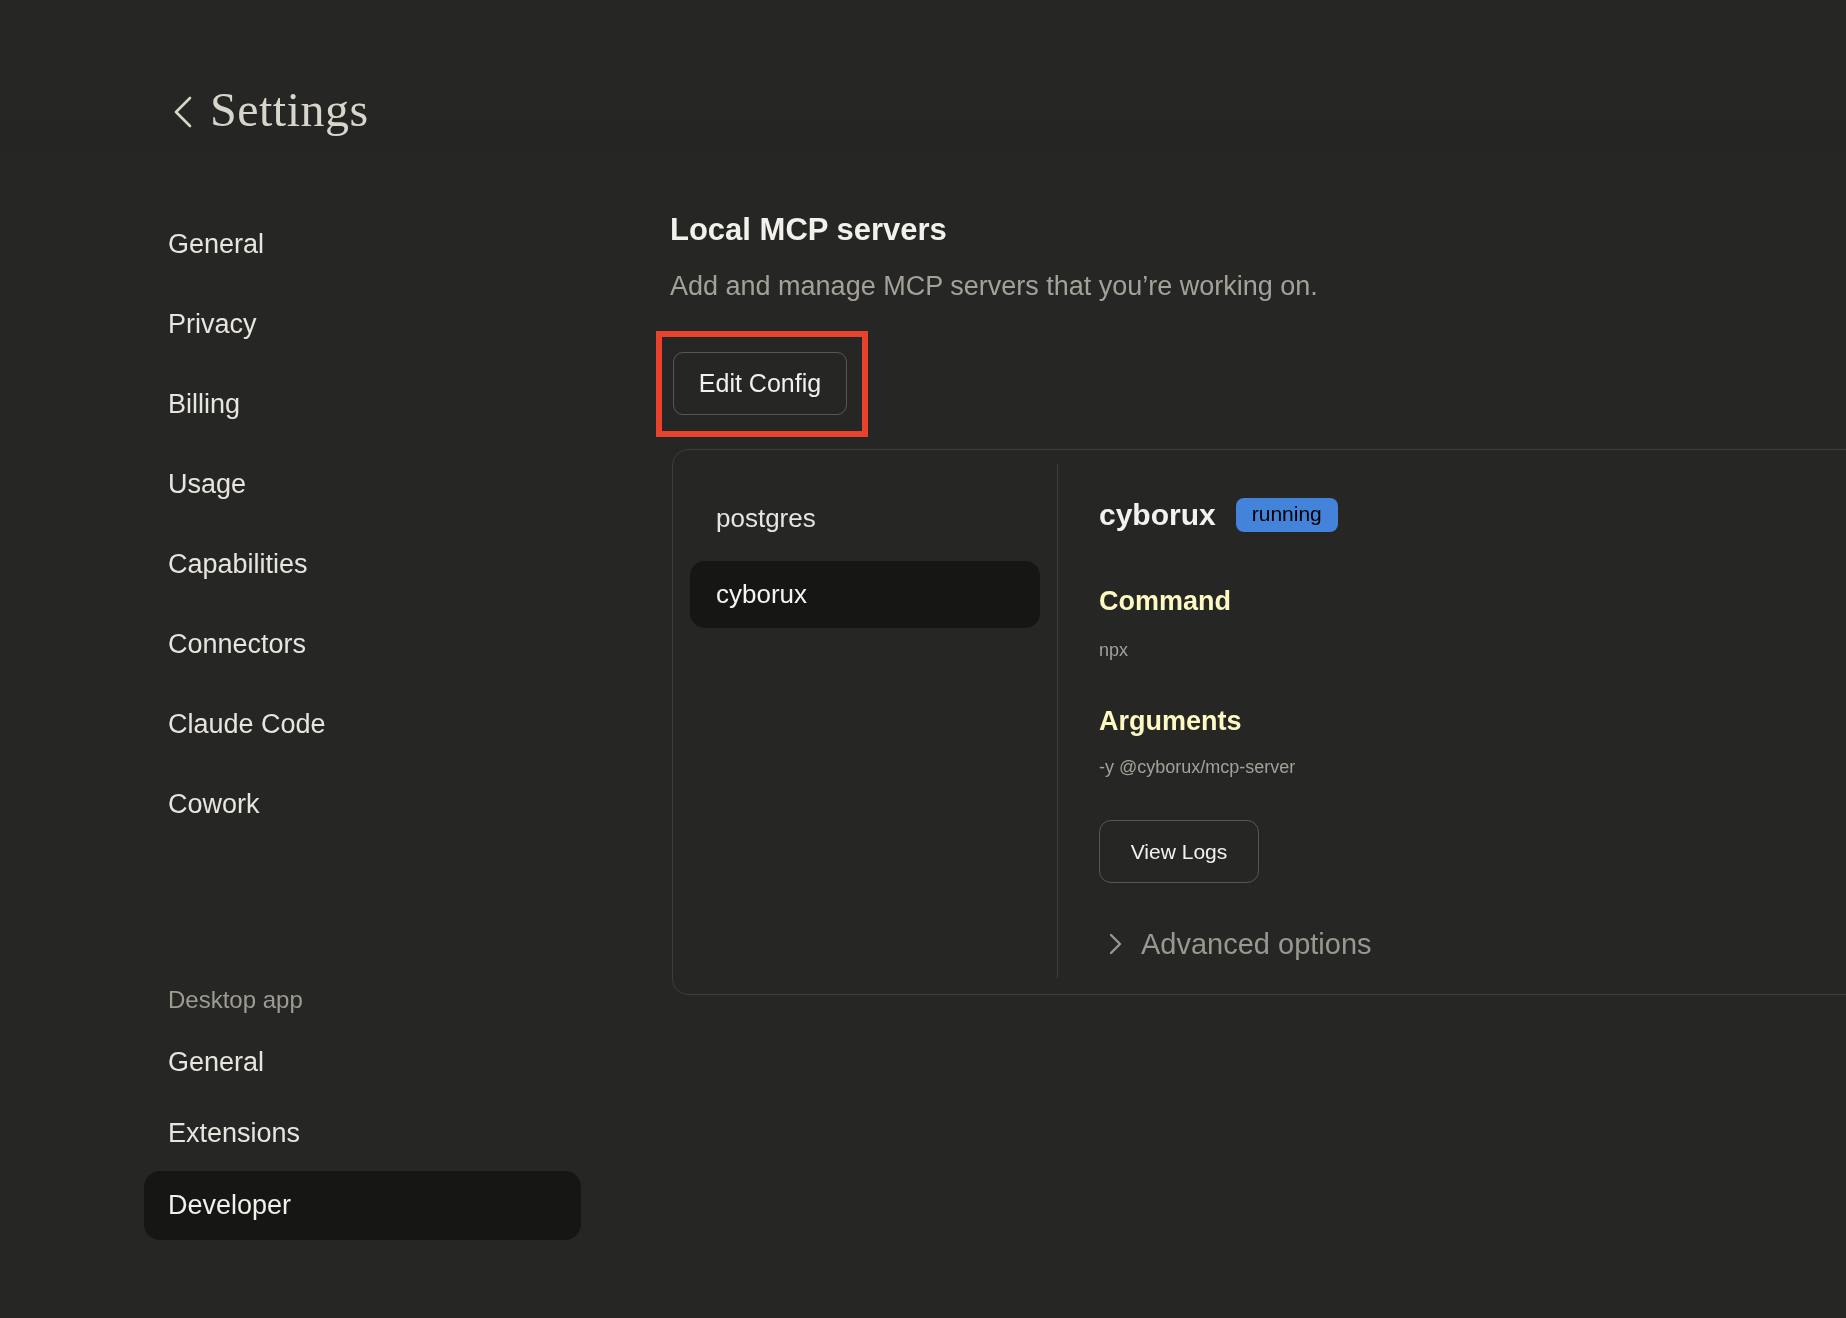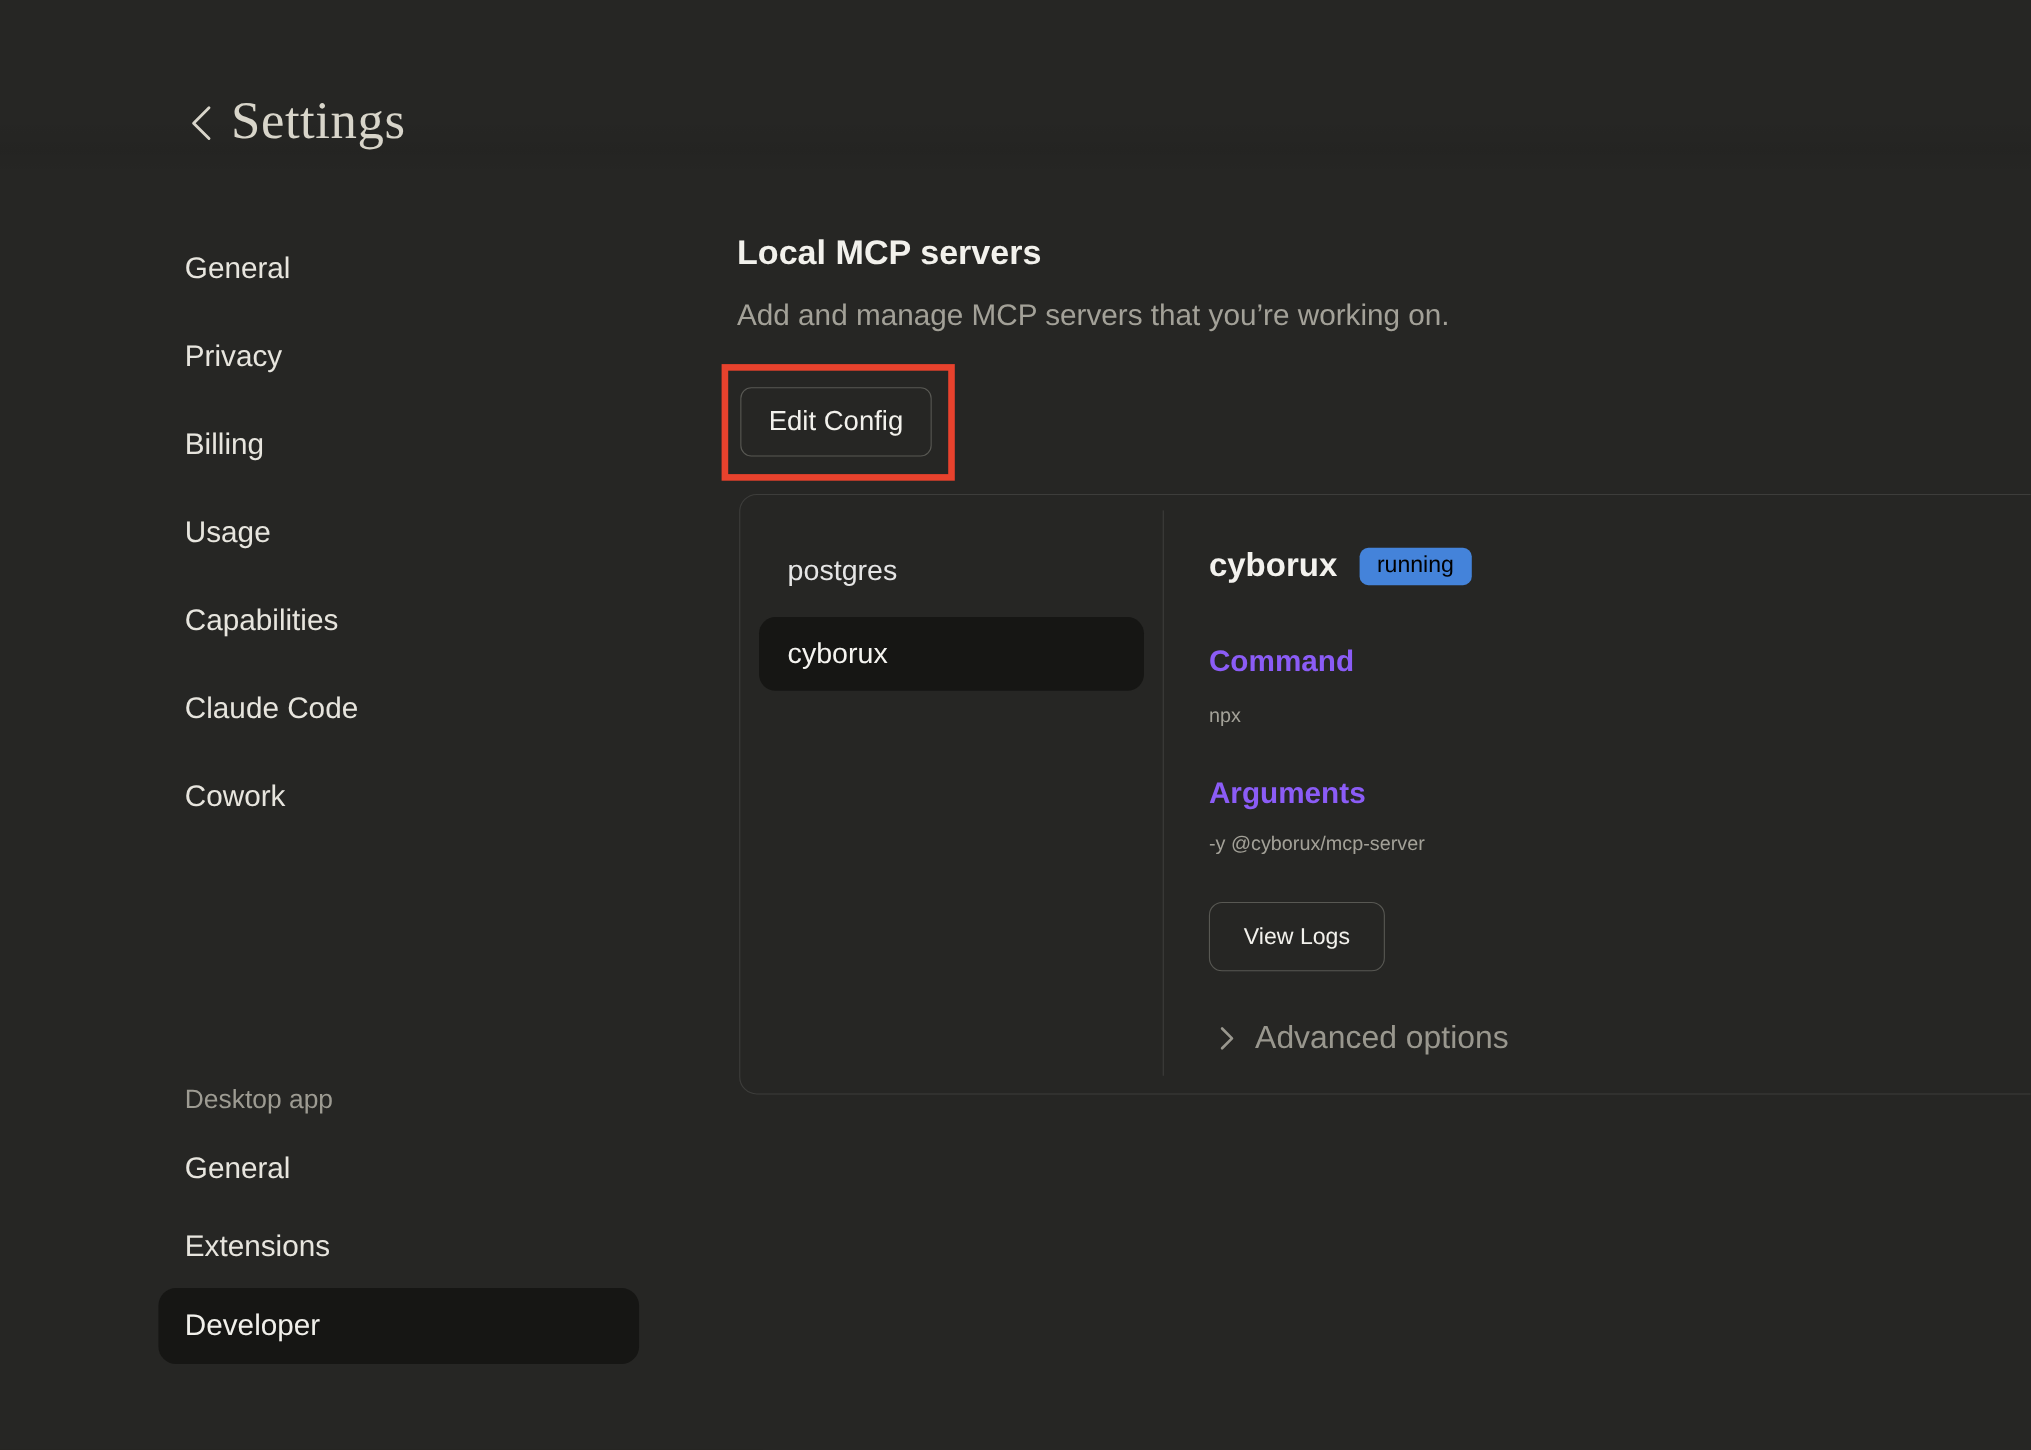--- a/index.html
+++ b/index.html
@@ -119,21 +119,21 @@
   }
   .status-badge {
     margin-left: 20px;
     background: #4483da; color: #000000;
     border-radius: 8px;
     padding: 4px 16px 6px 16px;
     font-size: 21px;
   }
   .field-label {
     position: absolute; left: 0;
-    font-size: 27px; font-weight: 600; color: #8b5cf6; line-height: 30px;
+    font-size: 27px; font-weight: 600; color: #fef9c3; line-height: 30px;
   }
   .field-value {
     position: absolute; left: 0;
     font-size: 18px; font-weight: 400; color: #a3a198; line-height: 30px;
   }
   .lbl-command { top: 136px; }
   .val-command { top: 185px; }
   .lbl-args    { top: 256px; }
   .val-args    { top: 302px; }
   .view-logs-btn {
@@ -167,20 +167,21 @@
   </span>
 </div>
 <div class="page-title">Settings</div>
 
 <div class="side-nav">
   <div class="side-item">General</div>
   <div class="side-item">Privacy</div>
   <div class="side-item">Billing</div>
   <div class="side-item">Usage</div>
   <div class="side-item">Capabilities</div>
+  <div class="side-item">Connectors</div>
   <div class="side-item">Claude Code</div>
   <div class="side-item">Cowork</div>
 </div>
 
 <div class="side-nav2">
   <div class="side-section-label">Desktop app</div>
   <div class="side-item2">General</div>
   <div class="side-item2">Extensions</div>
   <div class="side-item2 active">Developer</div>
 </div>

